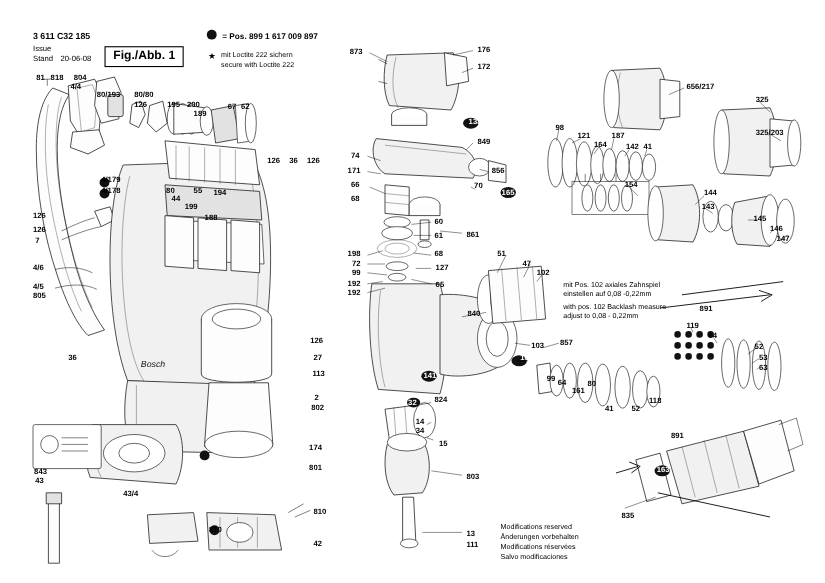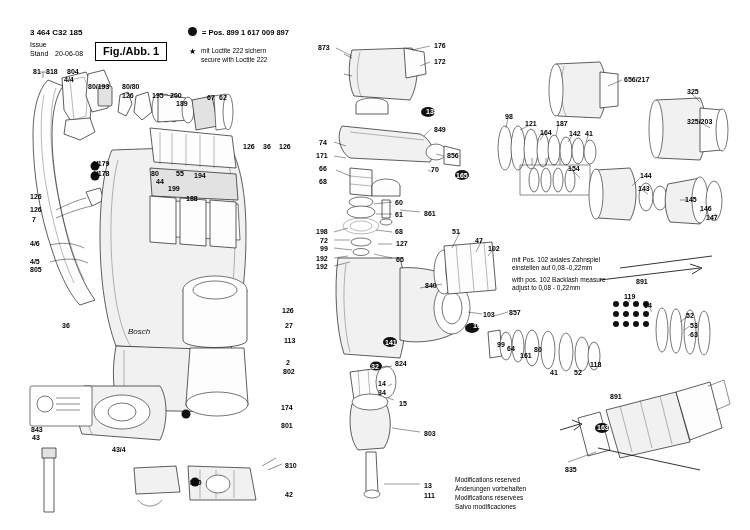--- a/index.html
+++ b/index.html
@@ -22,21 +22,21 @@
   .thin{stroke:#333;stroke-width:.35;fill:none;}
   .lead{stroke:#000;stroke-width:.4;fill:none;}
   .arrowl{stroke:#000;stroke-width:.8;fill:none;}
   .blk{fill:#111;}
 </style>
 </head>
 <body>
 
 <div id="page">
 
-  <div class="hdr b" style="left:30px;top:28px;">3 464 C32 185</div>
+  <div class="hdr b" style="left:30px;top:28px;">3 611 C32 185</div>
   <div class="hdr" style="left:30px;top:40px;font-size:7px;">Issue</div>
   <div class="hdr" style="left:30px;top:49px;font-size:7px;">Stand</div>
   <div class="hdr" style="left:55px;top:49px;font-size:7px;">20-06-08</div>
   <div class="fig" style="left:95px;top:42px;text-align:center;">Fig./Abb. 1</div>
 
   <div class="dot" style="left:188px;top:27px;width:9px;height:9px;"></div>
   <div class="hdr b" style="left:202px;top:28px;font-size:7.5px;">= Pos. 899   1 617 009 897</div>
   <div class="star" style="left:189px;top:48px;">★</div>
   <div class="note" style="left:201px;top:47px;">mit Loctite 222 sichern</div>
   <div class="note" style="left:201px;top:56px;">secure with Loctite 222</div>

